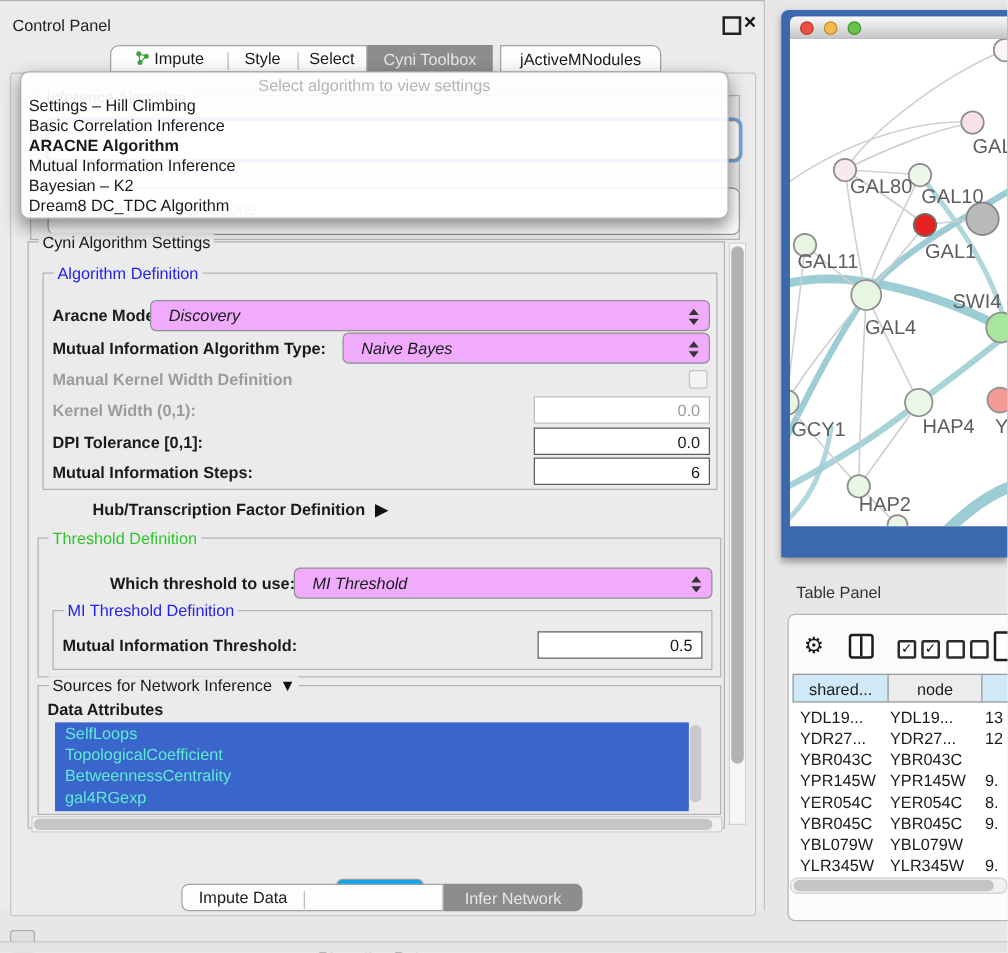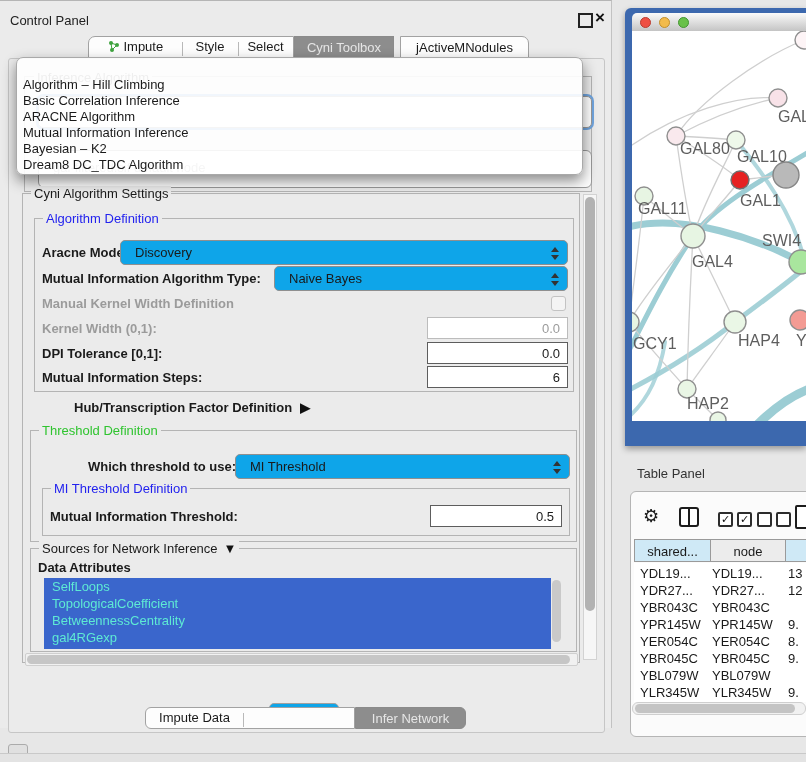--- a/index.html
+++ b/index.html
@@ -21,29 +21,29 @@
   .ghost-title{left:34px;top:70px;background:#ebebeb;padding:0 3px;color:#555;}
   .ghost-combo-a{left:38px;top:96px;width:552px;height:30px;border:1px solid #999;border-radius:5px;background:#fff;box-shadow:0 0 0 2px #6fa3dc;}
   .ghost-combo-b{left:38px;top:150px;width:552px;height:36px;border:1px solid #999;border-radius:6px;background:#fdfdfd;}
   .ghost-combo-b span{position:absolute;left:14px;top:9px;color:#9a9a9a;}
   
   .popup{left:16px;top:57px;width:565px;height:116px;background:rgba(255,255,255,0.90);
          border:1px solid #a9a9a9;border-radius:7px;box-shadow:0 6px 14px rgba(0,0,0,0.45);z-index:20;}
   .popup-ph{position:absolute;left:0;right:0;top:3px;text-align:center;color:#b4b4b4;}
   .popup-items{position:absolute;left:6px;top:19px;right:6px;}
   .popup-item{height:16px;line-height:16px;white-space:nowrap;}
-  .popup-item.bold{font-weight:normal;}
+  .popup-item.bold{font-weight:bold;}
   
   .gbox{border:1px solid #b4b4b4;background:transparent;}
   .gtitle{position:absolute;top:-8px;background:#ebebeb;padding:0 3px;white-space:nowrap;}
   .blue{color:#2222ee;}
   .green{color:#2fc42f;}
   .lbl{font-weight:bold;color:#1a1a1a;white-space:nowrap;}
   .dis{color:#9b9b9b;}
-  .combo{position:absolute;height:25px;line-height:23px;background:#0ea5e9;border:1px solid #8f8f8f;border-radius:5px;box-sizing:border-box;padding-left:14px;}
+  .combo{position:absolute;height:25px;line-height:23px;background:#f0abfc;border:1px solid #8f8f8f;border-radius:5px;box-sizing:border-box;padding-left:14px;font-style:italic;}
   .spin{position:absolute;right:7px;top:50%;margin-top:-6px;width:9px;height:13px;}
   .spin:before{content:"";position:absolute;top:0;left:0;border-left:4px solid transparent;border-right:4px solid transparent;border-bottom:5px solid #333;}
   .spin:after{content:"";position:absolute;top:8px;left:0;border-left:4px solid transparent;border-right:4px solid transparent;border-top:5px solid #333;}
   .field{position:absolute;height:22px;line-height:22px;background:#fff;box-sizing:border-box;text-align:right;padding-right:7px;}
   .field.en{border:1px solid #5d5d5d;}
   .field.di{border:1px solid #bcbcbc;color:#9b9b9b;}
   .vscroll{background:#f6f6f6;border:1px solid #d2d2d2;}
   .thumb{background:#b2b2b2;border-radius:6px;}
   .listitem{height:17px;line-height:17px;color:#5eead4;padding-left:8px;background:#3a66cc;white-space:nowrap;}
   .btn{background:#0ea5e9;border:1px solid #9f9f9f;border-radius:5px;text-align:left;margin-top:28px;}
@@ -88,22 +88,23 @@
   <div class="abs content-frame"></div>
 
   <div class="abs ghost-group"></div>
   <div class="abs ghost-title">Inference Algorithm</div>
   <div class="abs ghost-combo-a"></div>
   <div class="abs ghost-combo-b">
       <span>gal-filtered.sif default node</span>
     </div>
 
   <div class="abs popup">
+    <div class="popup-ph">Select algorithm to view settings</div>
     <div class="popup-items">
-      <div class="popup-item">Algorithm – Hill Climbing</div>
+      <div class="popup-item">Settings – Hill Climbing</div>
       <div class="popup-item">Basic Correlation Inference</div>
       <div class="popup-item bold">ARACNE Algorithm</div>
       <div class="popup-item">Mutual Information Inference</div>
       <div class="popup-item">Bayesian – K2</div>
       <div class="popup-item">Dream8 DC_TDC Algorithm</div>
     </div>
   </div>
 
   <div class="abs gbox" style="left:22px;top:193px;width:556px;height:468px;">
     <span class="gtitle" style="left:8px;">Cyni Algorithm Settings</span>

